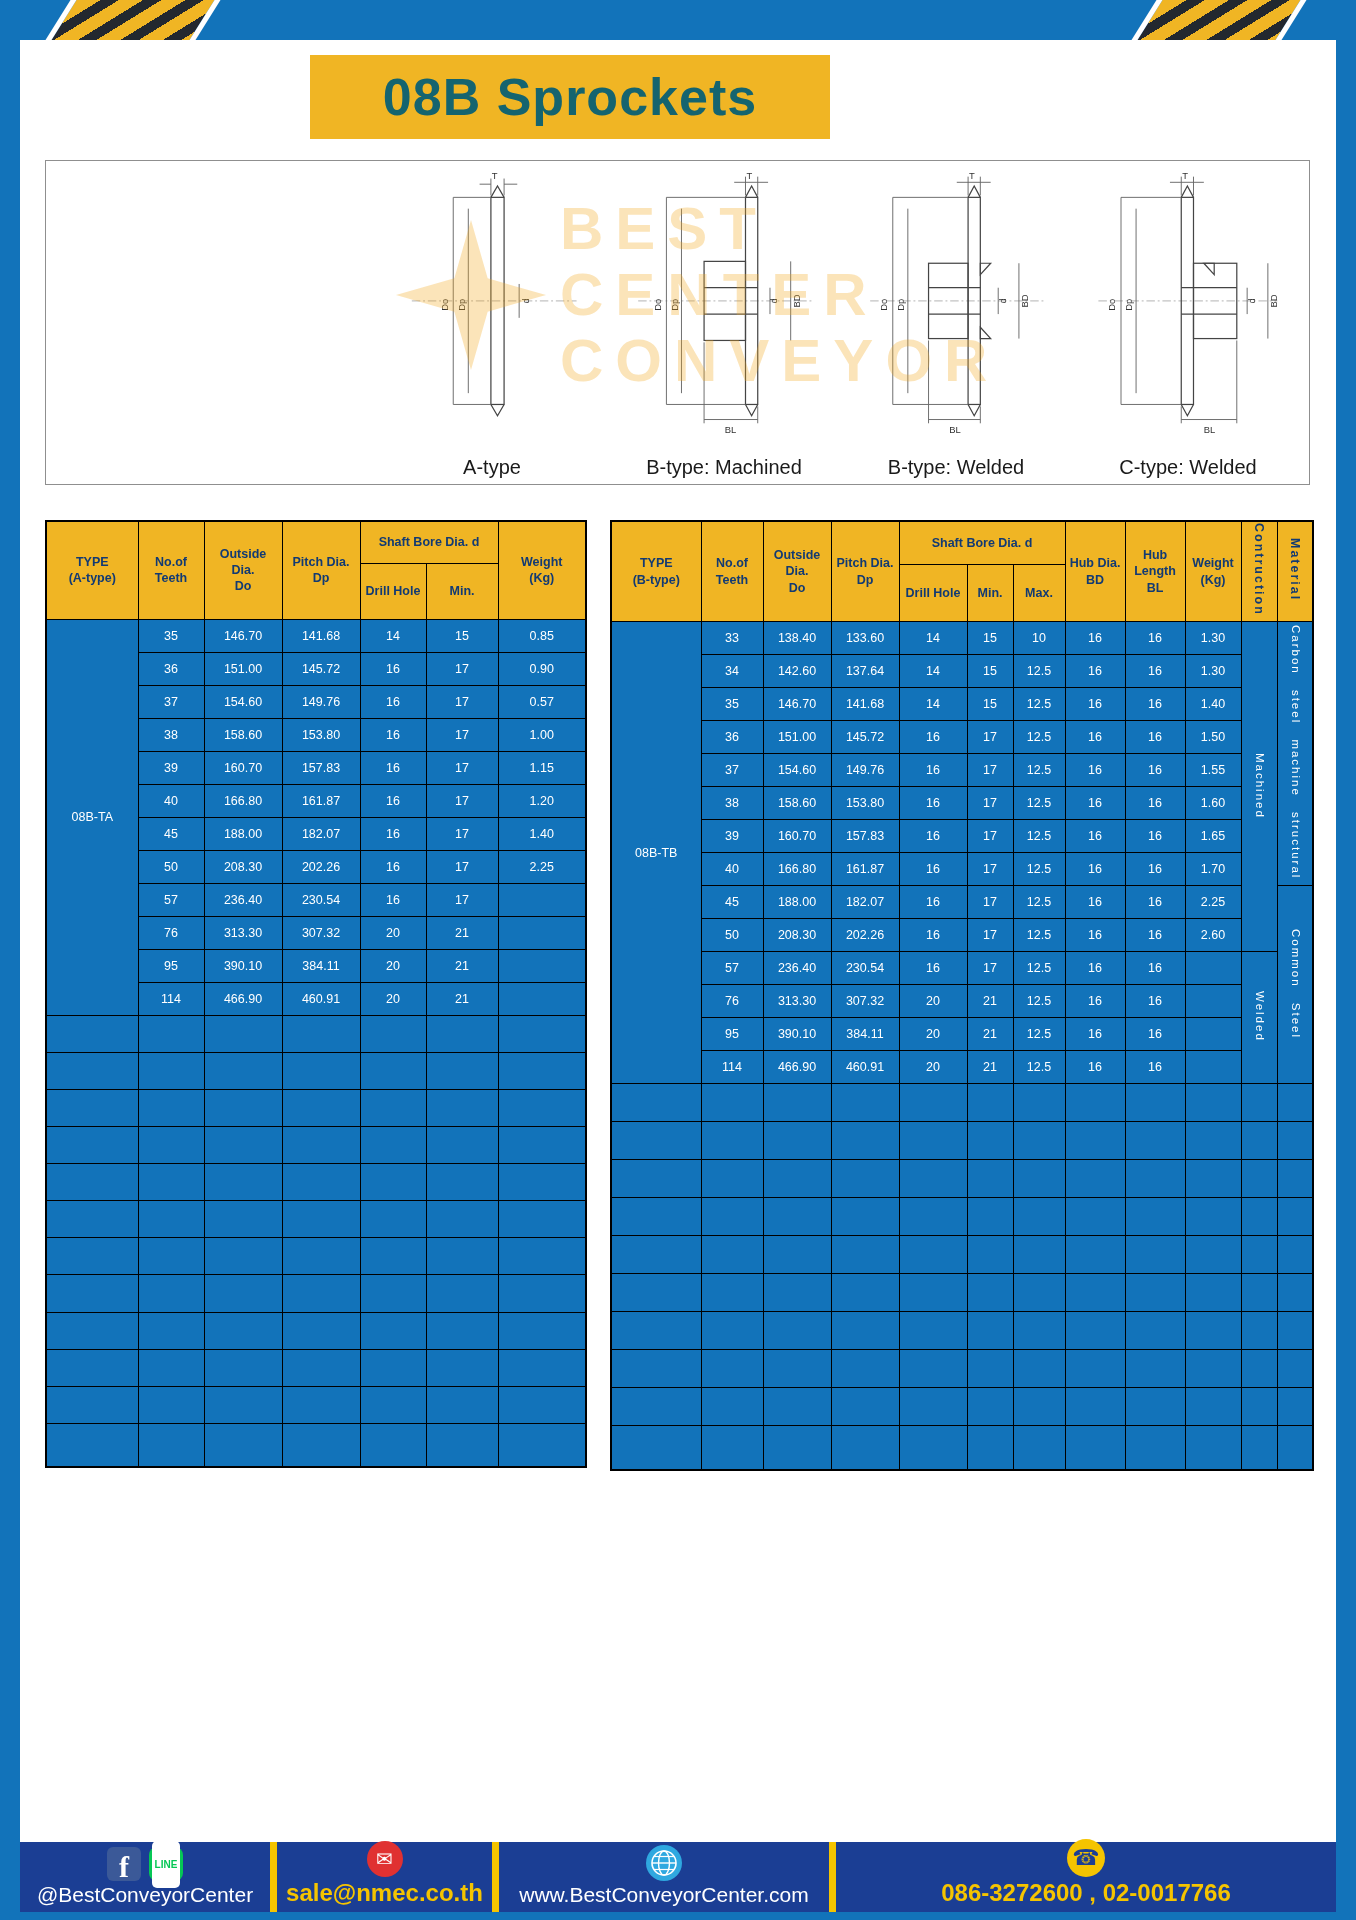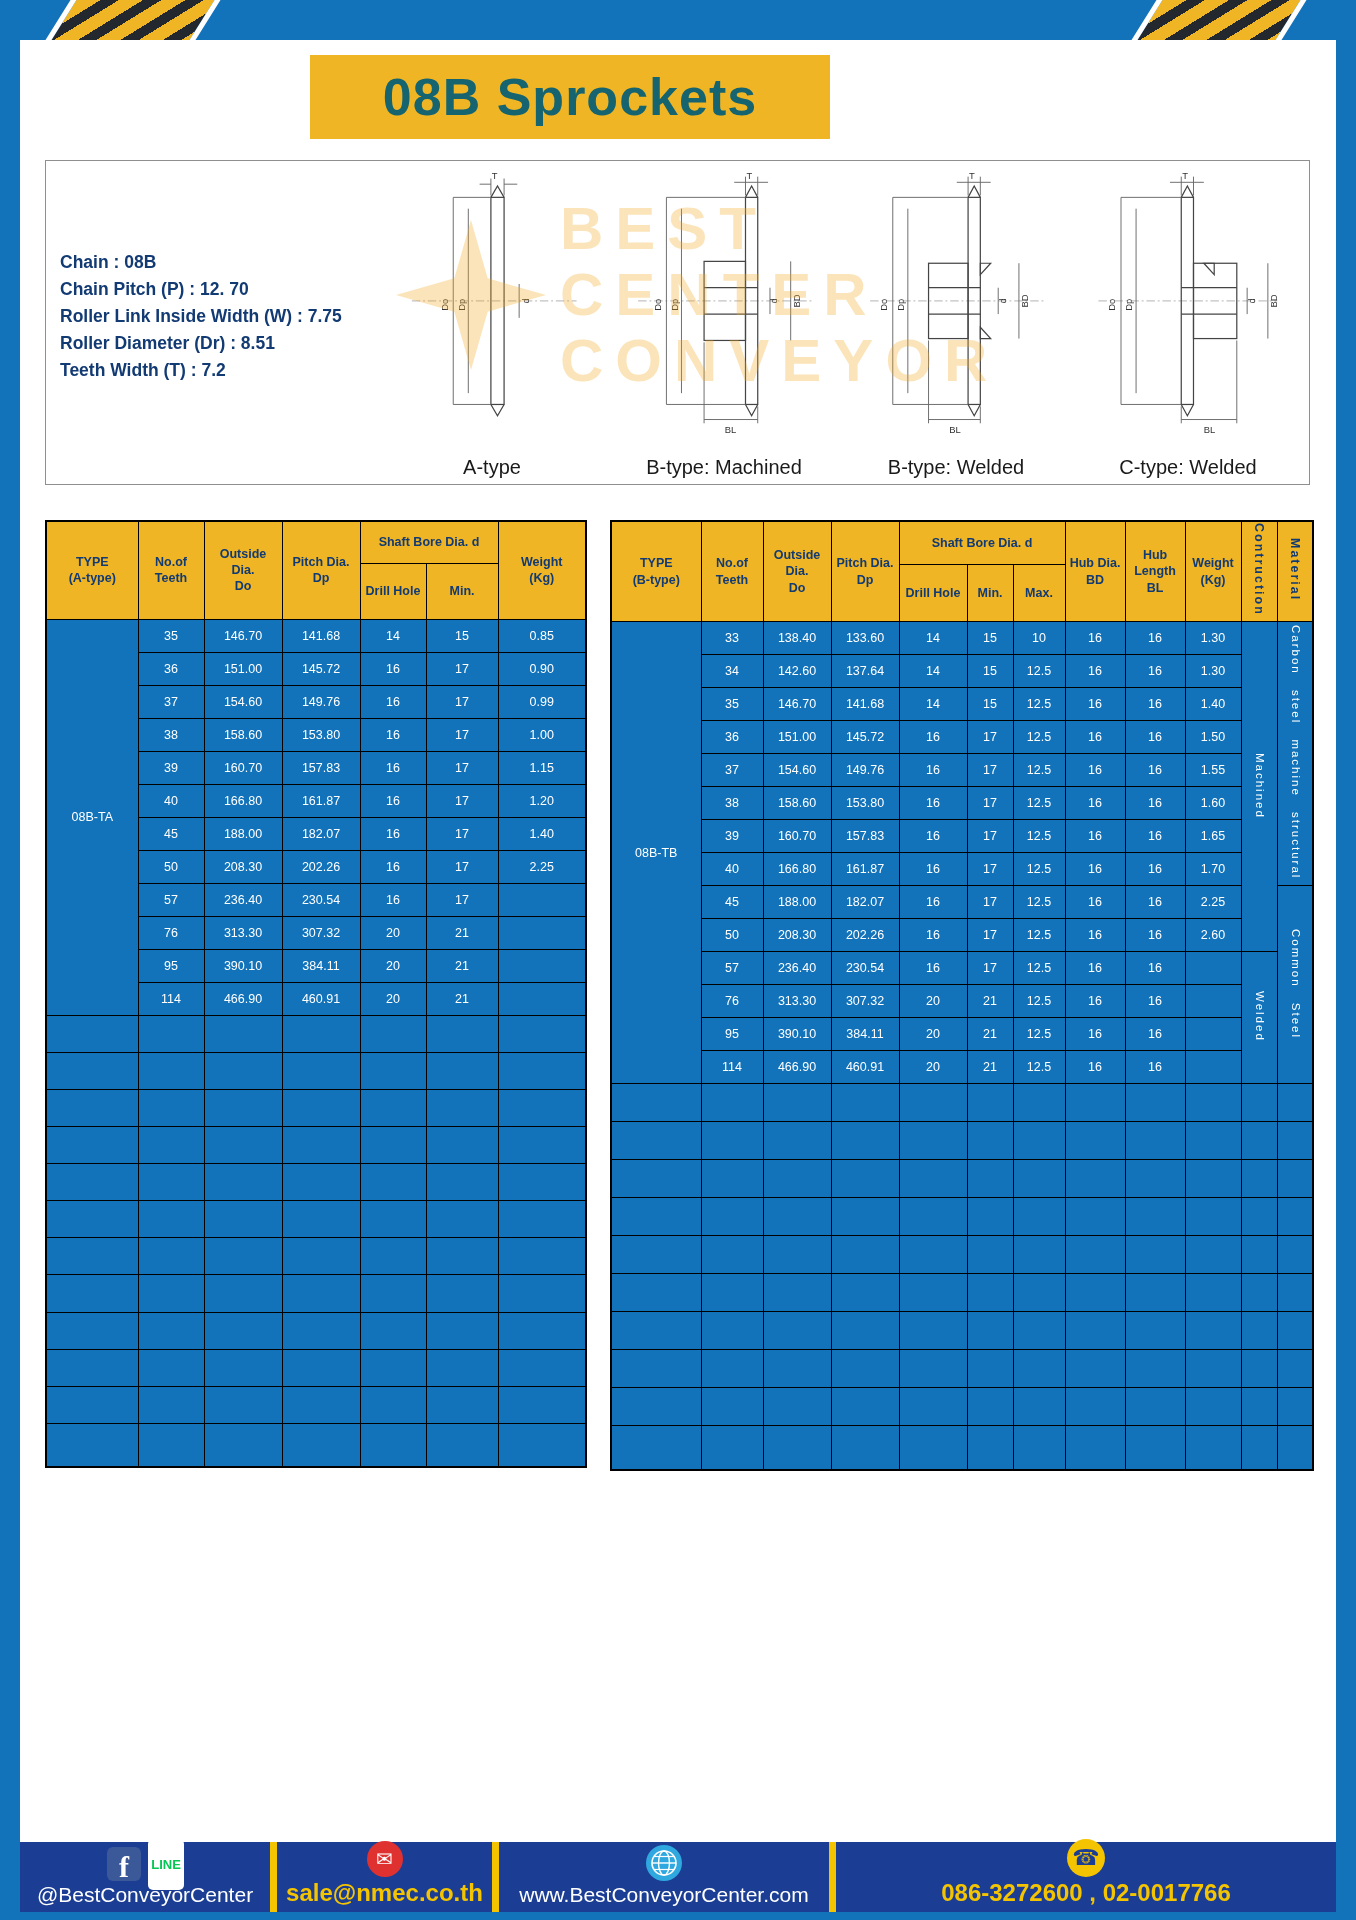--- a/index.html
+++ b/index.html
@@ -66,21 +66,21 @@
   .fsep { width:7px; background:#F5C400; }
   .ficons { display:flex; gap:8px; align-items:center; margin-bottom:2px; }
   .ftext-white { color:#ffffff; font-weight:normal; font-size:21px; white-space:nowrap; }
   .ftext-yellow { color:#F5C400; font-weight:bold; font-size:24px; white-space:nowrap; }
   .fb-ic { width:34px; height:34px; background:#3b5998; color:#fff; border-radius:6px;
            display:flex; align-items:flex-end; justify-content:center;
            font-family:"Liberation Serif", serif; font-weight:bold; font-size:30px; line-height:0.95; overflow:hidden; }
   .line-ic { width:34px; height:34px; background:#06C755; border-radius:8px;
              display:flex; align-items:center; justify-content:center; }
   .line-bubble { background:#fff; border-radius:5px; padding:18px 3px; color:#06C755;
-                 font-size:13px; font-weight:bold; }
+                 font-size:10px; font-weight:bold; }
   .mail-ic { width:36px; height:36px; border-radius:50%; background:#E03131; color:#fff;
              display:flex; align-items:center; justify-content:center; font-size:20px; }
   .globe-ic { width:36px; height:36px; border-radius:50%; background:#2FA8E0;
               display:flex; align-items:center; justify-content:center; }
   .phone-ic { width:38px; height:38px; border-radius:50%; background:#F5C400; color:#1B3E94;
               display:flex; align-items:center; justify-content:center; font-size:22px; }
 </style>
 </head>
 <body>
 
@@ -101,27 +101,20 @@
         <svg width="150" height="150" viewBox="0 0 180 180">
           <path d="M90,0 L110,70 L180,90 L110,110 L90,180 L70,110 L0,90 L70,70 Z" fill="#F2A71B"></path>
         </svg>
         <div class="wm-text">
           <div>BEST</div>
           <div>CENTER</div>
           <div>CONVEYOR</div>
         </div>
       </div>
 
-      <div class="specs">
-        <div class="spec-line">Chain  :  08B</div>
-        <div class="spec-line">Chain Pitch (P)  :  12. 70</div>
-        <div class="spec-line">Roller Link Inside Width (W)  :  7.75</div>
-        <div class="spec-line">Roller Diameter (Dr)  :  8.51</div>
-        <div class="spec-line">Teeth Width (T)  :  7.2</div>
-      </div>
 
       <div class="diagrams">
 
         <figure>
           <svg viewBox="0 0 210 290">
             <line class="cline" x1="20" y1="138" x2="195" y2="138"></line>
             <rect class="part" x="104" y="28" width="14" height="220"></rect>
             <path class="part" d="M104,28 L111,16 L118,28"></path>
             <path class="part" d="M104,248 L111,260 L118,248"></path>
             <line class="dim" x1="104" y1="14" x2="92" y2="14"></line>
@@ -287,21 +280,21 @@
             <td>16</td>
             <td>17</td>
             <td>0.90</td>
           </tr>
           <tr class="data-row">
             <td>37</td>
             <td>154.60</td>
             <td>149.76</td>
             <td>16</td>
             <td>17</td>
-            <td>0.99</td>
+            <td>0.57</td>
           </tr>
           <tr class="data-row">
             <td>38</td>
             <td>158.60</td>
             <td>153.80</td>
             <td>16</td>
             <td>17</td>
             <td>1.00</td>
           </tr>
           <tr class="data-row">

